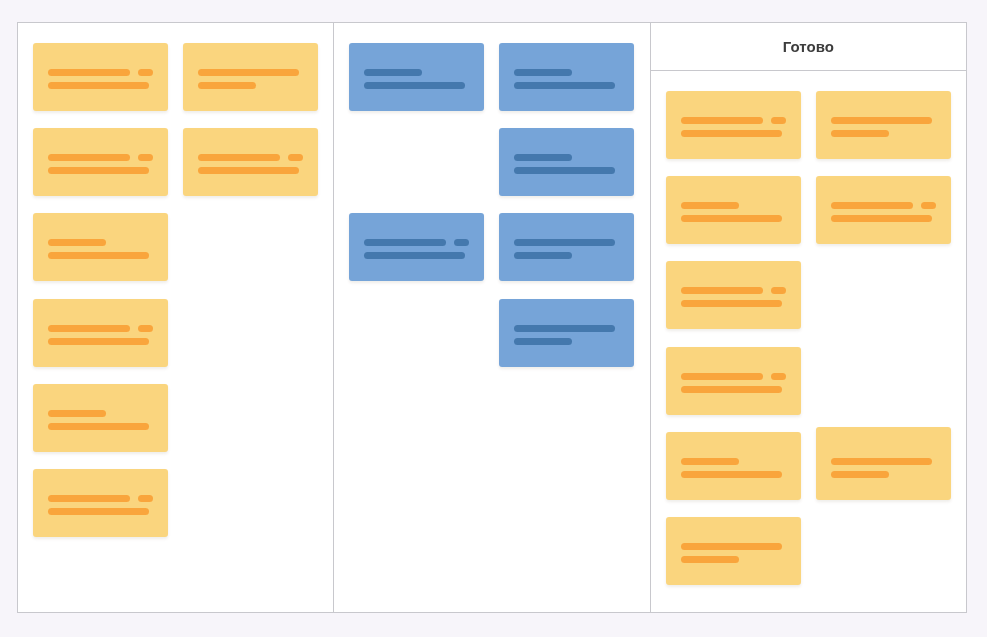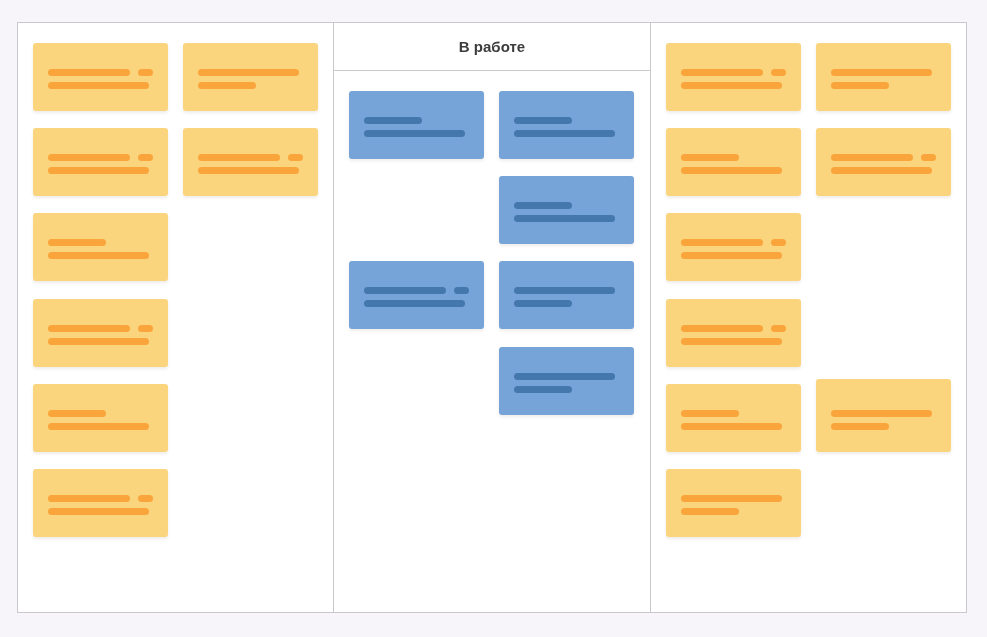--- a/index.html
+++ b/index.html
@@ -152,151 +152,151 @@
               <span class="bar bar-small" style="background: rgb(249, 165, 60);"></span>
             </div>
             <div class="line-row">
               <span class="bar bar-long" style="background: rgb(249, 165, 60);"></span>
             </div>
           </div>
         </div>
     </div>
 
     <div class="column">
+      <div class="column-body">
+          <div class="card" style="left: 15px; top: 20px; background: rgb(118, 164, 216);">
+            <div class="line-row">
+              <span class="bar bar-medium" style="background: rgb(68, 120, 173);"></span>
+            </div>
+            <div class="line-row">
+              <span class="bar bar-long" style="background: rgb(68, 120, 173);"></span>
+            </div>
+          </div>
+          <div class="card" style="left: 165px; top: 20px; background: rgb(118, 164, 216);">
+            <div class="line-row">
+              <span class="bar bar-medium" style="background: rgb(68, 120, 173);"></span>
+            </div>
+            <div class="line-row">
+              <span class="bar bar-long" style="background: rgb(68, 120, 173);"></span>
+            </div>
+          </div>
+          <div class="card" style="left: 165px; top: 105px; background: rgb(118, 164, 216);">
+            <div class="line-row">
+              <span class="bar bar-medium" style="background: rgb(68, 120, 173);"></span>
+            </div>
+            <div class="line-row">
+              <span class="bar bar-long" style="background: rgb(68, 120, 173);"></span>
+            </div>
+          </div>
+          <div class="card" style="left: 15px; top: 190px; background: rgb(118, 164, 216);">
+            <div class="line-row">
+              <span class="bar bar-medium-w" style="background: rgb(68, 120, 173);"></span>
+              <span class="bar bar-small" style="background: rgb(68, 120, 173);"></span>
+            </div>
+            <div class="line-row">
+              <span class="bar bar-long" style="background: rgb(68, 120, 173);"></span>
+            </div>
+          </div>
+          <div class="card" style="left: 165px; top: 190px; background: rgb(118, 164, 216);">
+            <div class="line-row">
+              <span class="bar bar-long" style="background: rgb(68, 120, 173);"></span>
+            </div>
+            <div class="line-row">
+              <span class="bar bar-medium" style="background: rgb(68, 120, 173);"></span>
+            </div>
+          </div>
+          <div class="card" style="left: 165px; top: 276px; background: rgb(118, 164, 216);">
+            <div class="line-row">
+              <span class="bar bar-long" style="background: rgb(68, 120, 173);"></span>
+            </div>
+            <div class="line-row">
+              <span class="bar bar-medium" style="background: rgb(68, 120, 173);"></span>
+            </div>
+          </div>
+        </div>
+    </div>
+
+    <div class="column">
       <div class="column-header">
-        <span class="column-title">В работе</span>
+        <span class="column-title">Готово</span>
       </div>
       <div class="column-body">
-          <div class="card" style="left: 15px; top: 20px; background: rgb(118, 164, 216);">
-            <div class="line-row">
-              <span class="bar bar-medium" style="background: rgb(68, 120, 173);"></span>
-            </div>
-            <div class="line-row">
-              <span class="bar bar-long" style="background: rgb(68, 120, 173);"></span>
-            </div>
-          </div>
-          <div class="card" style="left: 165px; top: 20px; background: rgb(118, 164, 216);">
-            <div class="line-row">
-              <span class="bar bar-medium" style="background: rgb(68, 120, 173);"></span>
-            </div>
-            <div class="line-row">
-              <span class="bar bar-long" style="background: rgb(68, 120, 173);"></span>
-            </div>
-          </div>
-          <div class="card" style="left: 165px; top: 105px; background: rgb(118, 164, 216);">
-            <div class="line-row">
-              <span class="bar bar-medium" style="background: rgb(68, 120, 173);"></span>
-            </div>
-            <div class="line-row">
-              <span class="bar bar-long" style="background: rgb(68, 120, 173);"></span>
-            </div>
-          </div>
-          <div class="card" style="left: 15px; top: 190px; background: rgb(118, 164, 216);">
-            <div class="line-row">
-              <span class="bar bar-medium-w" style="background: rgb(68, 120, 173);"></span>
-              <span class="bar bar-small" style="background: rgb(68, 120, 173);"></span>
-            </div>
-            <div class="line-row">
-              <span class="bar bar-long" style="background: rgb(68, 120, 173);"></span>
-            </div>
-          </div>
-          <div class="card" style="left: 165px; top: 190px; background: rgb(118, 164, 216);">
-            <div class="line-row">
-              <span class="bar bar-long" style="background: rgb(68, 120, 173);"></span>
-            </div>
-            <div class="line-row">
-              <span class="bar bar-medium" style="background: rgb(68, 120, 173);"></span>
-            </div>
-          </div>
-          <div class="card" style="left: 165px; top: 276px; background: rgb(118, 164, 216);">
-            <div class="line-row">
-              <span class="bar bar-long" style="background: rgb(68, 120, 173);"></span>
-            </div>
-            <div class="line-row">
-              <span class="bar bar-medium" style="background: rgb(68, 120, 173);"></span>
+          <div class="card" style="left: 15px; top: 20px; background: rgb(250, 213, 126);">
+            <div class="line-row">
+              <span class="bar bar-medium-w" style="background: rgb(249, 165, 60);"></span>
+              <span class="bar bar-small" style="background: rgb(249, 165, 60);"></span>
+            </div>
+            <div class="line-row">
+              <span class="bar bar-long" style="background: rgb(249, 165, 60);"></span>
+            </div>
+          </div>
+          <div class="card" style="left: 165px; top: 20px; background: rgb(250, 213, 126);">
+            <div class="line-row">
+              <span class="bar bar-long" style="background: rgb(249, 165, 60);"></span>
+            </div>
+            <div class="line-row">
+              <span class="bar bar-medium" style="background: rgb(249, 165, 60);"></span>
+            </div>
+          </div>
+          <div class="card" style="left: 15px; top: 105px; background: rgb(250, 213, 126);">
+            <div class="line-row">
+              <span class="bar bar-medium" style="background: rgb(249, 165, 60);"></span>
+            </div>
+            <div class="line-row">
+              <span class="bar bar-long" style="background: rgb(249, 165, 60);"></span>
+            </div>
+          </div>
+          <div class="card" style="left: 165px; top: 105px; background: rgb(250, 213, 126);">
+            <div class="line-row">
+              <span class="bar bar-medium-w" style="background: rgb(249, 165, 60);"></span>
+              <span class="bar bar-small" style="background: rgb(249, 165, 60);"></span>
+            </div>
+            <div class="line-row">
+              <span class="bar bar-long" style="background: rgb(249, 165, 60);"></span>
+            </div>
+          </div>
+          <div class="card" style="left: 15px; top: 190px; background: rgb(250, 213, 126);">
+            <div class="line-row">
+              <span class="bar bar-medium-w" style="background: rgb(249, 165, 60);"></span>
+              <span class="bar bar-small" style="background: rgb(249, 165, 60);"></span>
+            </div>
+            <div class="line-row">
+              <span class="bar bar-long" style="background: rgb(249, 165, 60);"></span>
+            </div>
+          </div>
+          <div class="card" style="left: 15px; top: 276px; background: rgb(250, 213, 126);">
+            <div class="line-row">
+              <span class="bar bar-medium-w" style="background: rgb(249, 165, 60);"></span>
+              <span class="bar bar-small" style="background: rgb(249, 165, 60);"></span>
+            </div>
+            <div class="line-row">
+              <span class="bar bar-long" style="background: rgb(249, 165, 60);"></span>
+            </div>
+          </div>
+          <div class="card" style="left: 15px; top: 361px; background: rgb(250, 213, 126);">
+            <div class="line-row">
+              <span class="bar bar-medium" style="background: rgb(249, 165, 60);"></span>
+            </div>
+            <div class="line-row">
+              <span class="bar bar-long" style="background: rgb(249, 165, 60);"></span>
+            </div>
+          </div>
+          <div class="card raised" style="left: 165px; top: 356px; background: rgb(250, 213, 126);">
+            <div class="line-row">
+              <span class="bar bar-long" style="background: rgb(249, 165, 60);"></span>
+            </div>
+            <div class="line-row">
+              <span class="bar bar-medium" style="background: rgb(249, 165, 60);"></span>
+            </div>
+          </div>
+          <div class="card" style="left: 15px; top: 446px; background: rgb(250, 213, 126);">
+            <div class="line-row">
+              <span class="bar bar-long" style="background: rgb(249, 165, 60);"></span>
+            </div>
+            <div class="line-row">
+              <span class="bar bar-medium" style="background: rgb(249, 165, 60);"></span>
             </div>
           </div>
         </div>
     </div>
 
-    <div class="column">
-      <div class="column-body">
-          <div class="card" style="left: 15px; top: 20px; background: rgb(250, 213, 126);">
-            <div class="line-row">
-              <span class="bar bar-medium-w" style="background: rgb(249, 165, 60);"></span>
-              <span class="bar bar-small" style="background: rgb(249, 165, 60);"></span>
-            </div>
-            <div class="line-row">
-              <span class="bar bar-long" style="background: rgb(249, 165, 60);"></span>
-            </div>
-          </div>
-          <div class="card" style="left: 165px; top: 20px; background: rgb(250, 213, 126);">
-            <div class="line-row">
-              <span class="bar bar-long" style="background: rgb(249, 165, 60);"></span>
-            </div>
-            <div class="line-row">
-              <span class="bar bar-medium" style="background: rgb(249, 165, 60);"></span>
-            </div>
-          </div>
-          <div class="card" style="left: 15px; top: 105px; background: rgb(250, 213, 126);">
-            <div class="line-row">
-              <span class="bar bar-medium" style="background: rgb(249, 165, 60);"></span>
-            </div>
-            <div class="line-row">
-              <span class="bar bar-long" style="background: rgb(249, 165, 60);"></span>
-            </div>
-          </div>
-          <div class="card" style="left: 165px; top: 105px; background: rgb(250, 213, 126);">
-            <div class="line-row">
-              <span class="bar bar-medium-w" style="background: rgb(249, 165, 60);"></span>
-              <span class="bar bar-small" style="background: rgb(249, 165, 60);"></span>
-            </div>
-            <div class="line-row">
-              <span class="bar bar-long" style="background: rgb(249, 165, 60);"></span>
-            </div>
-          </div>
-          <div class="card" style="left: 15px; top: 190px; background: rgb(250, 213, 126);">
-            <div class="line-row">
-              <span class="bar bar-medium-w" style="background: rgb(249, 165, 60);"></span>
-              <span class="bar bar-small" style="background: rgb(249, 165, 60);"></span>
-            </div>
-            <div class="line-row">
-              <span class="bar bar-long" style="background: rgb(249, 165, 60);"></span>
-            </div>
-          </div>
-          <div class="card" style="left: 15px; top: 276px; background: rgb(250, 213, 126);">
-            <div class="line-row">
-              <span class="bar bar-medium-w" style="background: rgb(249, 165, 60);"></span>
-              <span class="bar bar-small" style="background: rgb(249, 165, 60);"></span>
-            </div>
-            <div class="line-row">
-              <span class="bar bar-long" style="background: rgb(249, 165, 60);"></span>
-            </div>
-          </div>
-          <div class="card" style="left: 15px; top: 361px; background: rgb(250, 213, 126);">
-            <div class="line-row">
-              <span class="bar bar-medium" style="background: rgb(249, 165, 60);"></span>
-            </div>
-            <div class="line-row">
-              <span class="bar bar-long" style="background: rgb(249, 165, 60);"></span>
-            </div>
-          </div>
-          <div class="card raised" style="left: 165px; top: 356px; background: rgb(250, 213, 126);">
-            <div class="line-row">
-              <span class="bar bar-long" style="background: rgb(249, 165, 60);"></span>
-            </div>
-            <div class="line-row">
-              <span class="bar bar-medium" style="background: rgb(249, 165, 60);"></span>
-            </div>
-          </div>
-          <div class="card" style="left: 15px; top: 446px; background: rgb(250, 213, 126);">
-            <div class="line-row">
-              <span class="bar bar-long" style="background: rgb(249, 165, 60);"></span>
-            </div>
-            <div class="line-row">
-              <span class="bar bar-medium" style="background: rgb(249, 165, 60);"></span>
-            </div>
-          </div>
-        </div>
-    </div>
-
   </div>
 </div>
 
 </body></html>

